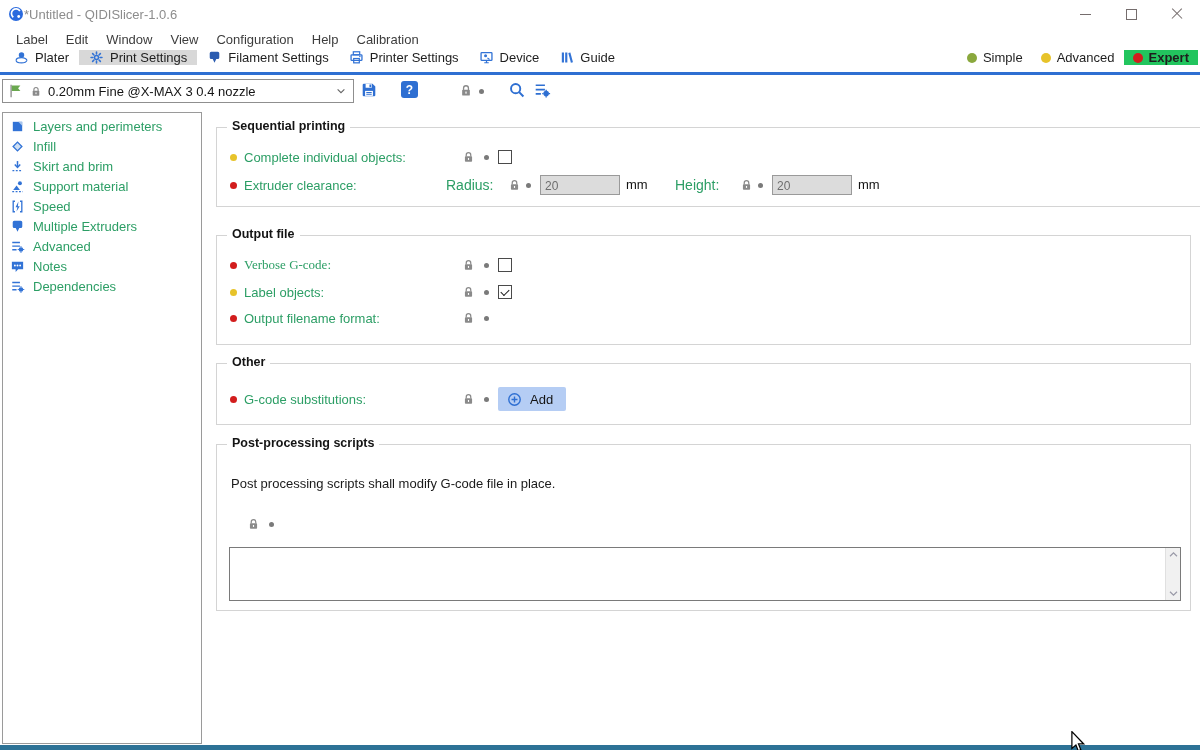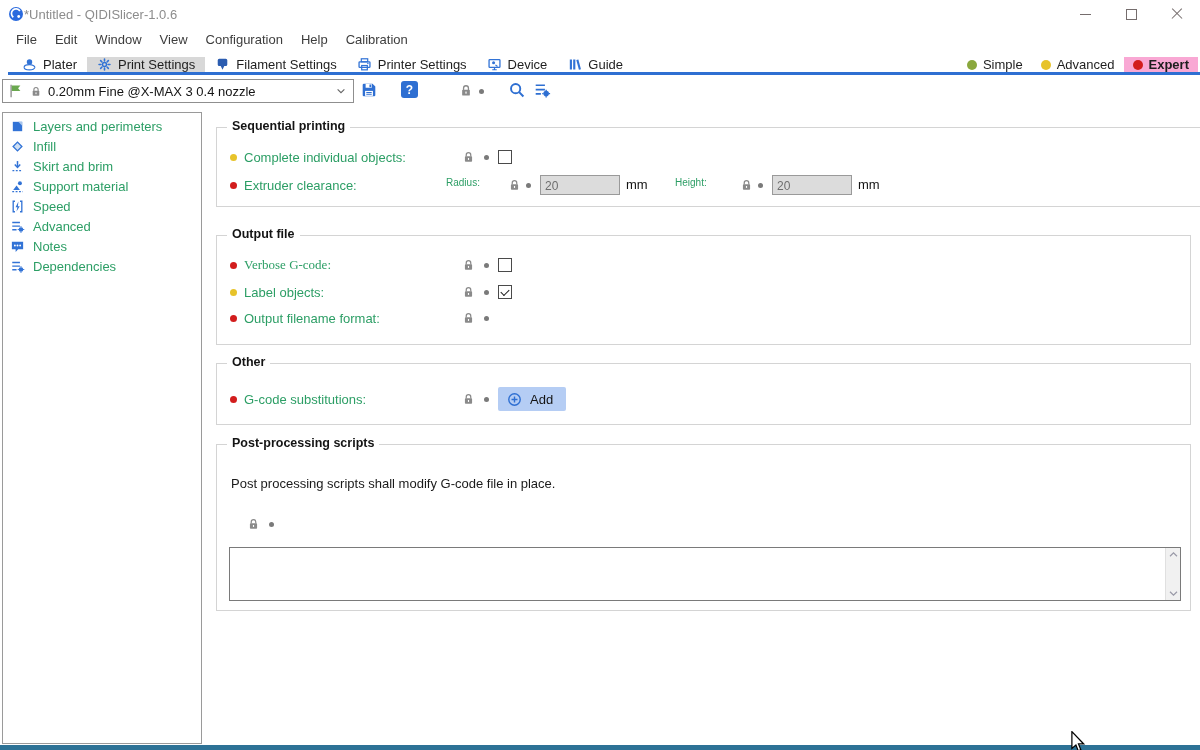--- a/index.html
+++ b/index.html
@@ -20,28 +20,28 @@
   .glyph-max { width:11px; height:11px; border:1px solid #756d6d; background:#fff; }
   .glyph-close { width:12px; height:12px; position:relative; }
   .glyph-close::before,.glyph-close::after { content:""; position:absolute; left:-1px; top:5px; width:14px; height:1.4px; background:#756d6d; }
   .glyph-close::before { transform:rotate(45deg); } .glyph-close::after { transform:rotate(-45deg); }
 
   
   .menubar { position:absolute; top:28px; left:0; right:0; height:22px; display:flex; align-items:center; padding-left:7px; font-size:13px; color:#3d3d3d; }
   .menu-item { padding:0 9px; cursor:default; }
 
   
-  .tabbar { position:absolute; top:50px; left:8px; right:0; height:25px; border-bottom:3px solid #2e6fd2; display:flex; align-items:flex-end; }
+  .tabbar { position:absolute; top:50px; left:0; right:0; height:25px; border-bottom:3px solid #2e6fd2; display:flex; align-items:flex-start; }
   .tab { display:flex; align-items:center; gap:6px; padding:0 10px; font-size:13px; color:#1e1e1e; }
   .tab.selected { background:#d8d8d8; }
   .tab svg { width:15px; height:15px; color:#3273d6; }
   .tab svg.dark { color:#2b5cb0; }
   .modes { margin-left:auto; display:flex; align-items:stretch; margin-right:2px; }
   .mode { display:flex; align-items:center; gap:6px; padding:0 9px; font-size:13px; color:#1e1e1e; }
-  .mode.selected { background:#f9a8d4; font-weight:bold; }
+  .mode.selected { background:#22c55e; font-weight:bold; }
   .dot9 { width:10px; height:10px; border-radius:50%; }
   .dot-simple { background:#8aa83d; } .dot-advanced { background:#e7c32a; } .dot-expert { background:#d21d1d; }
 
   
   .toolbar { position:absolute; top:78px; left:0; right:0; height:26px; }
   .combo { position:absolute; left:2px; top:1px; width:352px; height:24px; border:1px solid #8f8f8f; background:#fff;
            display:flex; align-items:center; gap:6px; padding-left:5px; font-size:13px; color:#141414; }
   .combo .flag { width:16px; height:16px; }
   .combo .lk { width:12px; height:13px; color:#8a8a8a; }
   .combo .chev { margin-left:auto; margin-right:6px; width:12px; height:12px; color:#666; }
@@ -69,21 +69,21 @@
   .olabel { font-size:13px; color:#2c9e65; white-space:nowrap; }
   .labelcell { width:232px; display:flex; align-items:center; flex:none; }
   .lock13 { width:13px; height:14px; color:#8a8a8a; flex:none; }
   .sepdot { width:5px; height:5px; border-radius:50%; background:#7a7a7a; margin:0 9px; flex:none; }
   .cb { width:14px; height:14px; border:1px solid #4a4a4a; background:#fff; position:relative; flex:none; }
   .cb.checked::after { content:""; position:absolute; left:2px; top:2.5px; width:7px; height:4px;
                        border-left:1.6px solid #1a1a1a; border-bottom:1.6px solid #1a1a1a; transform:rotate(-45deg); }
   .txtinput { flex:1; height:20px; border:1px solid #767676; font-size:12.5px; font-family:inherit; padding:0 4px; color:#141414; background:#fff; }
   .disinput { position:absolute; top:1px; width:80px; height:20px; background:#dcdcdc; border:1px solid #9a9a9a; color:#6e6e6e; font-size:12px; font-family:inherit; padding:1px 4px 0; }
   .unit { font-size:13px; color:#141414; position:absolute; top:3px; }
-  .greenlbl { font-size:10px; color:#2c9e65; position:absolute; top:3px; white-space:nowrap; }
+  .greenlbl { font-size:14px; color:#2c9e65; position:absolute; top:3px; white-space:nowrap; }
   .abslock { position:absolute; top:4px; width:13px; height:14px; color:#8a8a8a; }
   .absdot { position:absolute; top:9px; width:5px; height:5px; border-radius:50%; background:#7a7a7a; }
   .addbtn { height:24px; display:flex; align-items:center; gap:8px; background:#b5cdf4; border-radius:2px; padding:0 13px 0 9px; font-size:13px; color:#141414; }
   .addbtn svg { width:15px; height:15px; color:#2e6fd2; }
 
   .postdesc { position:absolute; left:14px; top:31px; font-size:13px; color:#1a1a1a; }
   .postlock { position:absolute; left:30px; top:72px; display:flex; align-items:center; }
   .bigbox { position:absolute; left:12px; top:102px; width:952px; height:54px; border:1px solid #7a7a7a; background:#fff; }
   .scrollstrip { position:absolute; right:0; top:0; bottom:0; width:15px; background:#f1f1f1; border-left:1px solid #e0e0e0;
                  display:flex; flex-direction:column; justify-content:space-between; align-items:center; padding:3px 0; }
@@ -213,21 +213,21 @@
     <div class="win-btn">
         <div class="glyph-max"></div>
       </div>
     <div class="win-btn">
         <div class="glyph-close"></div>
       </div>
   </div>
 </div>
 
 <div class="menubar">
-  <span class="menu-item">File</span>
+  <span class="menu-item">Label</span>
   <span class="menu-item">Edit</span>
   <span class="menu-item">Window</span>
   <span class="menu-item">View</span>
   <span class="menu-item">Configuration</span>
   <span class="menu-item">Help</span>
   <span class="menu-item">Calibration</span>
 </div>
 
 <div class="tabbar">
   <div class="tab" style="margin-left:4px">
@@ -337,20 +337,26 @@
     <span class="lbl">Support material</span>
   </div>
   <div class="side-item">
     <svg>
         <use href="#s-speed"></use>
       </svg>
     <span class="lbl">Speed</span>
   </div>
   <div class="side-item">
     <svg>
+        <use href="#s-pin"></use>
+      </svg>
+    <span class="lbl">Multiple Extruders</span>
+  </div>
+  <div class="side-item">
+    <svg>
         <use href="#s-listgear"></use>
       </svg>
     <span class="lbl">Advanced</span>
   </div>
   <div class="side-item">
     <svg>
         <use href="#s-notes"></use>
       </svg>
     <span class="lbl">Notes</span>
   </div>

